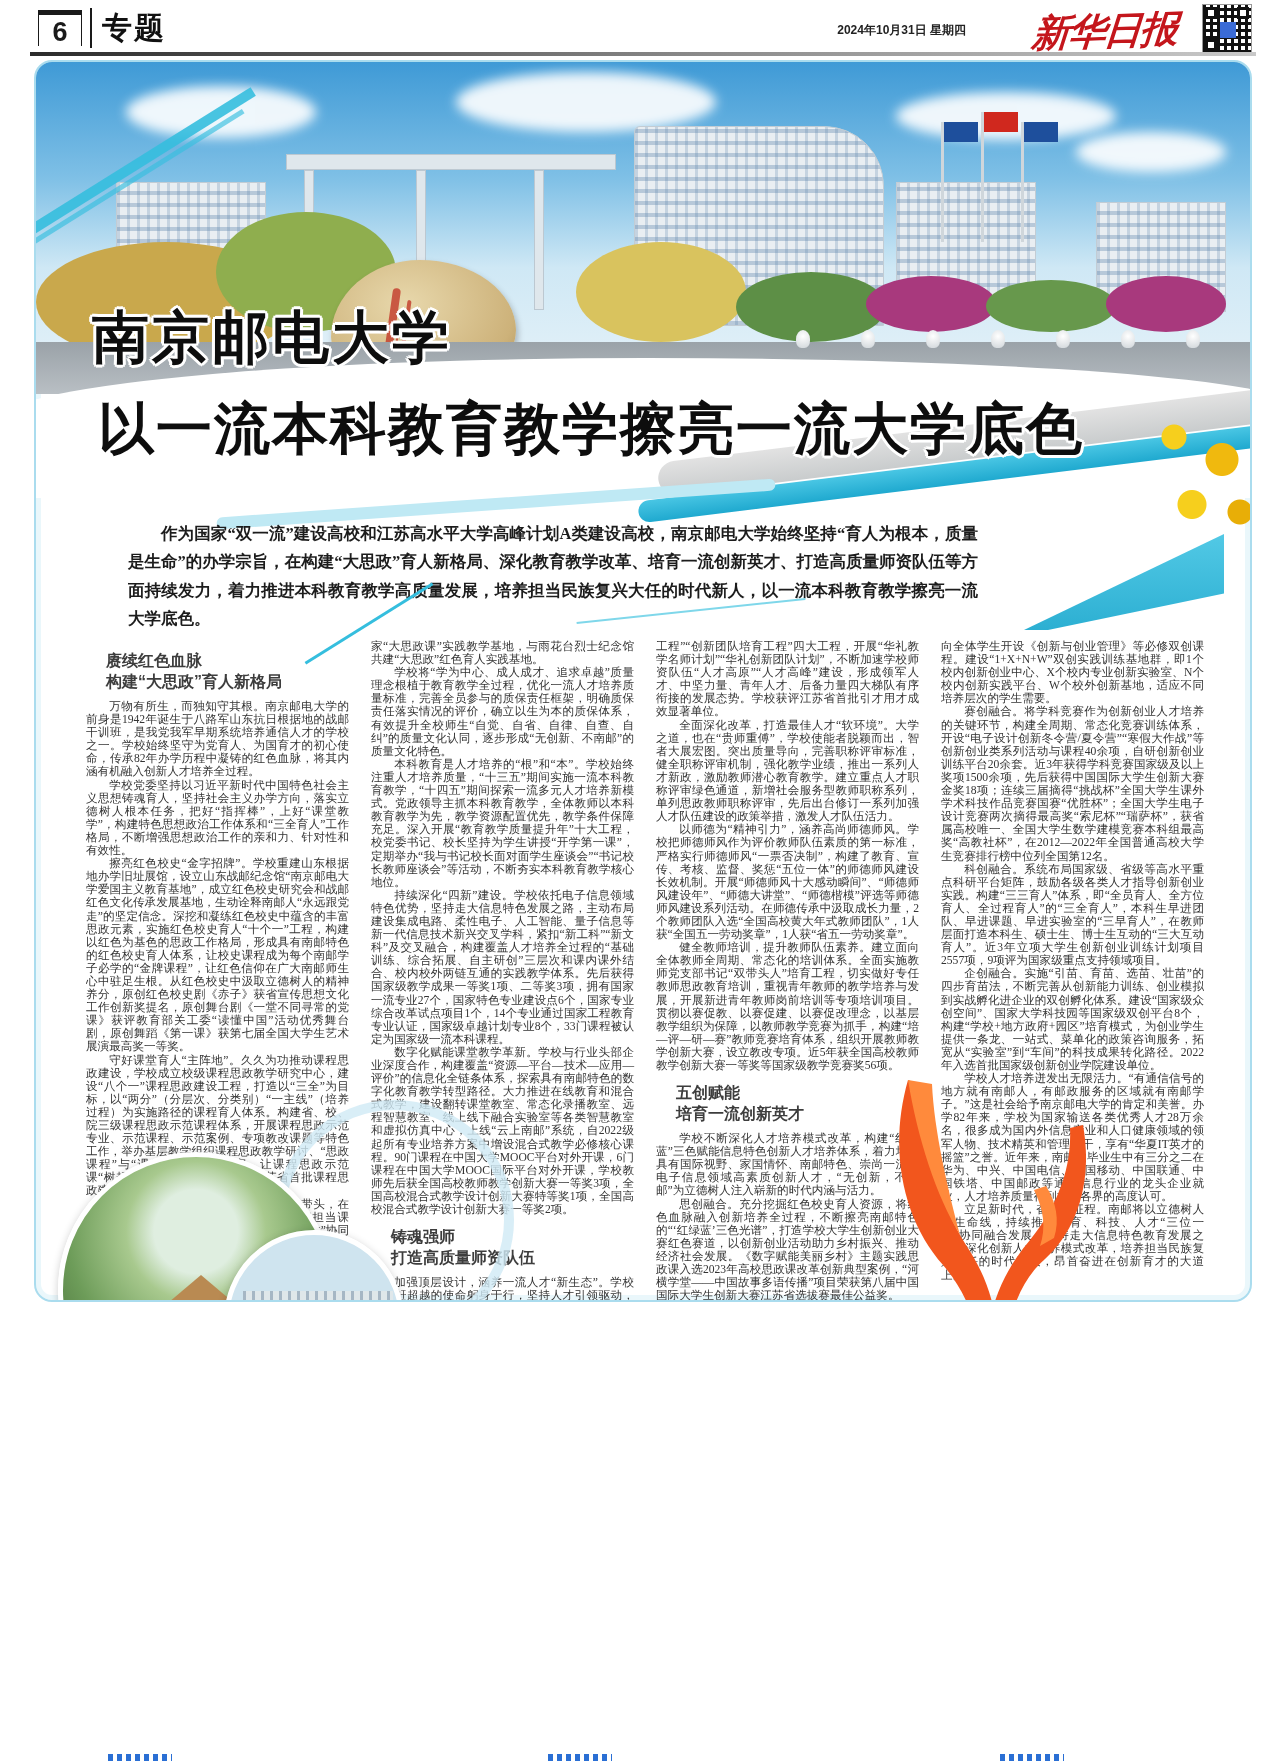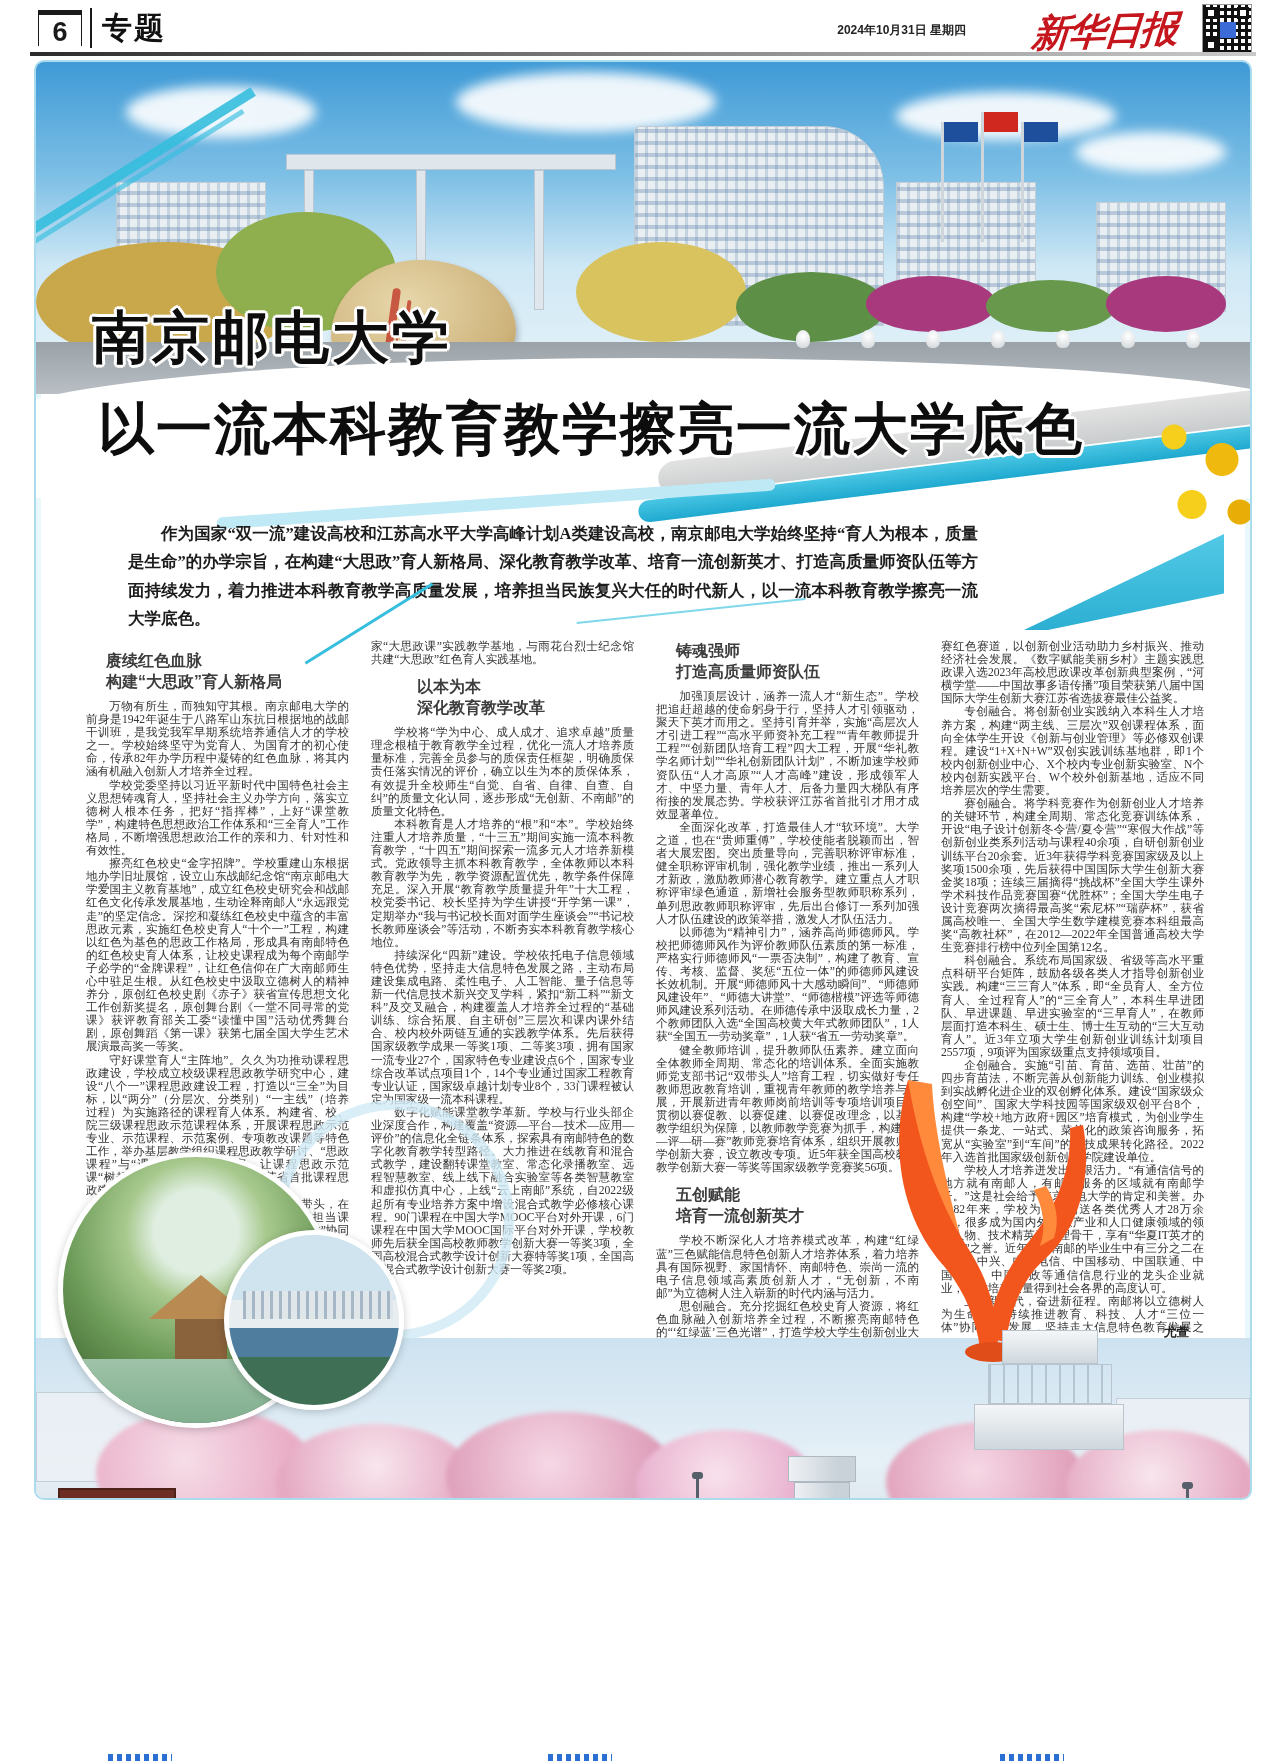--- a/index.html
+++ b/index.html
@@ -20,22 +20,22 @@
     background-image:
       repeating-linear-gradient(0deg, #111 0 3px, transparent 3px 7px),
       repeating-linear-gradient(90deg, #111 0 3px, transparent 3px 7px); }
   .qr i { position:absolute; width:12px; height:12px; border:3px solid #111; background:#fff; display:block; }
   .qr i.q1{ left:2px; top:2px; } .qr i.q2{ right:2px; top:2px; } .qr i.q3{ left:2px; bottom:2px; }
   .qr b { position:absolute; left:17px; top:17px; width:16px; height:16px; background:#3a6bd6; display:block; }
   .head-rule { position:absolute; top:52px; left:30px; width:1226px; height:4px;
     background:linear-gradient(to right,#2b2b2b,#8a8a8a 55%, #c9c9c9); }
 
   
-  .frame { position:absolute; top:60px; left:34px; width:1218px; height:1440px;
-    border:2px solid #aadcee; border-radius:10px; overflow:hidden; background:#fff;
+  .frame { position:absolute; top:60px; left:34px; width:1218px; height:1242px;
+    border:2px solid #aadcee; border-radius:18px; overflow:hidden; background:#fff;
     box-shadow: inset 0 0 0 5px rgba(180,227,242,.28); }
   .corner-stripe { position:absolute; background:#35bede; }
   .cs1 { left:-60px; top:104px; width:300px; height:10px; transform:rotate(-32deg); opacity:.9;}
   .cs2 { left:-70px; top:126px; width:300px; height:5px; transform:rotate(-32deg); opacity:.65;}
 
   
   .hero { position:absolute; top:0; left:0; width:1214px; height:332px; overflow:hidden;
     background:linear-gradient(to bottom, #3f9ad6 0%, #7fc0e6 35%, #cfe8f5 62%, #e8f3f9 100%); }
   .cloud { position:absolute; background:#fff; border-radius:50%; filter:blur(6px); opacity:.9; }
   .bldg { position:absolute; background:#e9eef2; border:1px solid #c2ccd4;
@@ -225,24 +225,20 @@
           <span>赓续红色血脉</span><br>
           <span>构建“大思政”育人新格局</span>
         </h3>
         <p>万物有所生，而独知守其根。南京邮电大学的前身是1942年诞生于八路军山东抗日根据地的战邮干训班，是我党我军早期系统培养通信人才的学校之一。学校始终坚守为党育人、为国育才的初心使命，传承82年办学历程中凝铸的红色血脉，将其内涵有机融入创新人才培养全过程。</p>
         <p>学校党委坚持以习近平新时代中国特色社会主义思想铸魂育人，坚持社会主义办学方向，落实立德树人根本任务，把好“指挥棒”，上好“课堂教学”，构建特色思想政治工作体系和“三全育人”工作格局，不断增强思想政治工作的亲和力、针对性和有效性。</p>
         <p>擦亮红色校史“金字招牌”。学校重建山东根据地办学旧址展馆，设立山东战邮纪念馆“南京邮电大学爱国主义教育基地”，成立红色校史研究会和战邮红色文化传承发展基地，生动诠释南邮人“永远跟党走”的坚定信念。深挖和凝练红色校史中蕴含的丰富思政元素，实施红色校史育人“十个一”工程，构建以红色为基色的思政工作格局，形成具有南邮特色的红色校史育人体系，让校史课程成为每个南邮学子必学的“金牌课程”，让红色信仰在广大南邮师生心中驻足生根。从红色校史中汲取立德树人的精神养分，原创红色校史剧《赤子》获省宣传思想文化工作创新奖提名，原创舞台剧《一堂不同寻常的党课》获评教育部关工委“读懂中国”活动优秀舞台剧，原创舞蹈《第一课》获第七届全国大学生艺术展演最高奖一等奖。</p>
         <p>守好课堂育人“主阵地”。久久为功推动课程思政建设，学校成立校级课程思政教学研究中心，建设“八个一”课程思政建设工程，打造以“三全”为目标，以“两分”（分层次、分类别）“一主线”（培养过程）为实施路径的课程育人体系。构建省、校、院三级课程思政示范课程体系，开展课程思政示范专业、示范课程、示范案例、专项教改课题等特色工作，举办基层教学组织课程思政教学研讨、“思政课程”与“课程思政”教学竞赛，让课程思政示范课“树起来”“亮起来”。学校入选江苏省首批课程思政建设示范高校。</p>
         <p>拓宽思政育人“主渠道”。校领导班子带头，在学校办学旧址、校园实景课堂、智慧教室担当课程“主讲人”。大力推动“思政课程”和“课程思政”协同育人，探索以“建师资、建教材、建课程、建场馆”为要义和以“进培养方案、进理论课堂、进实践基地”为主体的“四建三进”思政教育与专业教育深度融合的创新人才培养新路径。实施“校领导+教学名师+课堂教学+沙龙研学+实践教学”的思政课教学模式，与侵华日军南京大屠杀遇难同胞纪念馆共建国家“大思政课”实践教学基地，与雨花台烈士纪念馆共建“大思政”红色育人实践基地。</p>
       </section>
       <section>
-        <h3 class="more-indent">
-          <span>以本为本</span><br>
-          <span>深化教育教学改革</span>
-        </h3>
         <p>学校将“学为中心、成人成才、追求卓越”质量理念根植于教育教学全过程，优化一流人才培养质量标准，完善全员参与的质保责任框架，明确质保责任落实情况的评价，确立以生为本的质保体系，有效提升全校师生“自觉、自省、自律、自查、自纠”的质量文化认同，逐步形成“无创新、不南邮”的质量文化特色。</p>
         <p>本科教育是人才培养的“根”和“本”。学校始终注重人才培养质量，“十三五”期间实施一流本科教育教学，“十四五”期间探索一流多元人才培养新模式。党政领导主抓本科教育教学，全体教师以本科教育教学为先，教学资源配置优先，教学条件保障充足。深入开展“教育教学质量提升年”十大工程，校党委书记、校长坚持为学生讲授“开学第一课”，定期举办“我与书记校长面对面学生座谈会”“书记校长教师座谈会”等活动，不断夯实本科教育教学核心地位。</p>
         <p>持续深化“四新”建设。学校依托电子信息领域特色优势，坚持走大信息特色发展之路，主动布局建设集成电路、柔性电子、人工智能、量子信息等新一代信息技术新兴交叉学科，紧扣“新工科”“新文科”及交叉融合，构建覆盖人才培养全过程的“基础训练、综合拓展、自主研创”三层次和课内课外结合、校内校外两链互通的实践教学体系。先后获得国家级教学成果一等奖1项、二等奖3项，拥有国家一流专业27个，国家特色专业建设点6个，国家专业综合改革试点项目1个，14个专业通过国家工程教育专业认证，国家级卓越计划专业8个，33门课程被认定为国家级一流本科课程。</p>
         <p>数字化赋能课堂教学革新。学校与行业头部企业深度合作，构建覆盖“资源—平台—技术—应用—评价”的信息化全链条体系，探索具有南邮特色的数字化教育教学转型路径。大力推进在线教育和混合式教学，建设翻转课堂教室、常态化录播教室、远程智慧教室、线上线下融合实验室等各类智慧教室和虚拟仿真中心，上线“云上南邮”系统，自2022级起所有专业培养方案中增设混合式教学必修核心课程。90门课程在中国大学MOOC平台对外开课，6门课程在中国大学MOOC国际平台对外开课，学校教师先后获全国高校教师教学创新大赛一等奖3项，全国高校混合式教学设计创新大赛特等奖1项，全国高校混合式教学设计创新大赛一等奖2项。</p>
       </section>
       <section>
         <h3>
           <span>铸魂强师</span><br>
           <span>打造高质量师资队伍</span>
         </h3>

